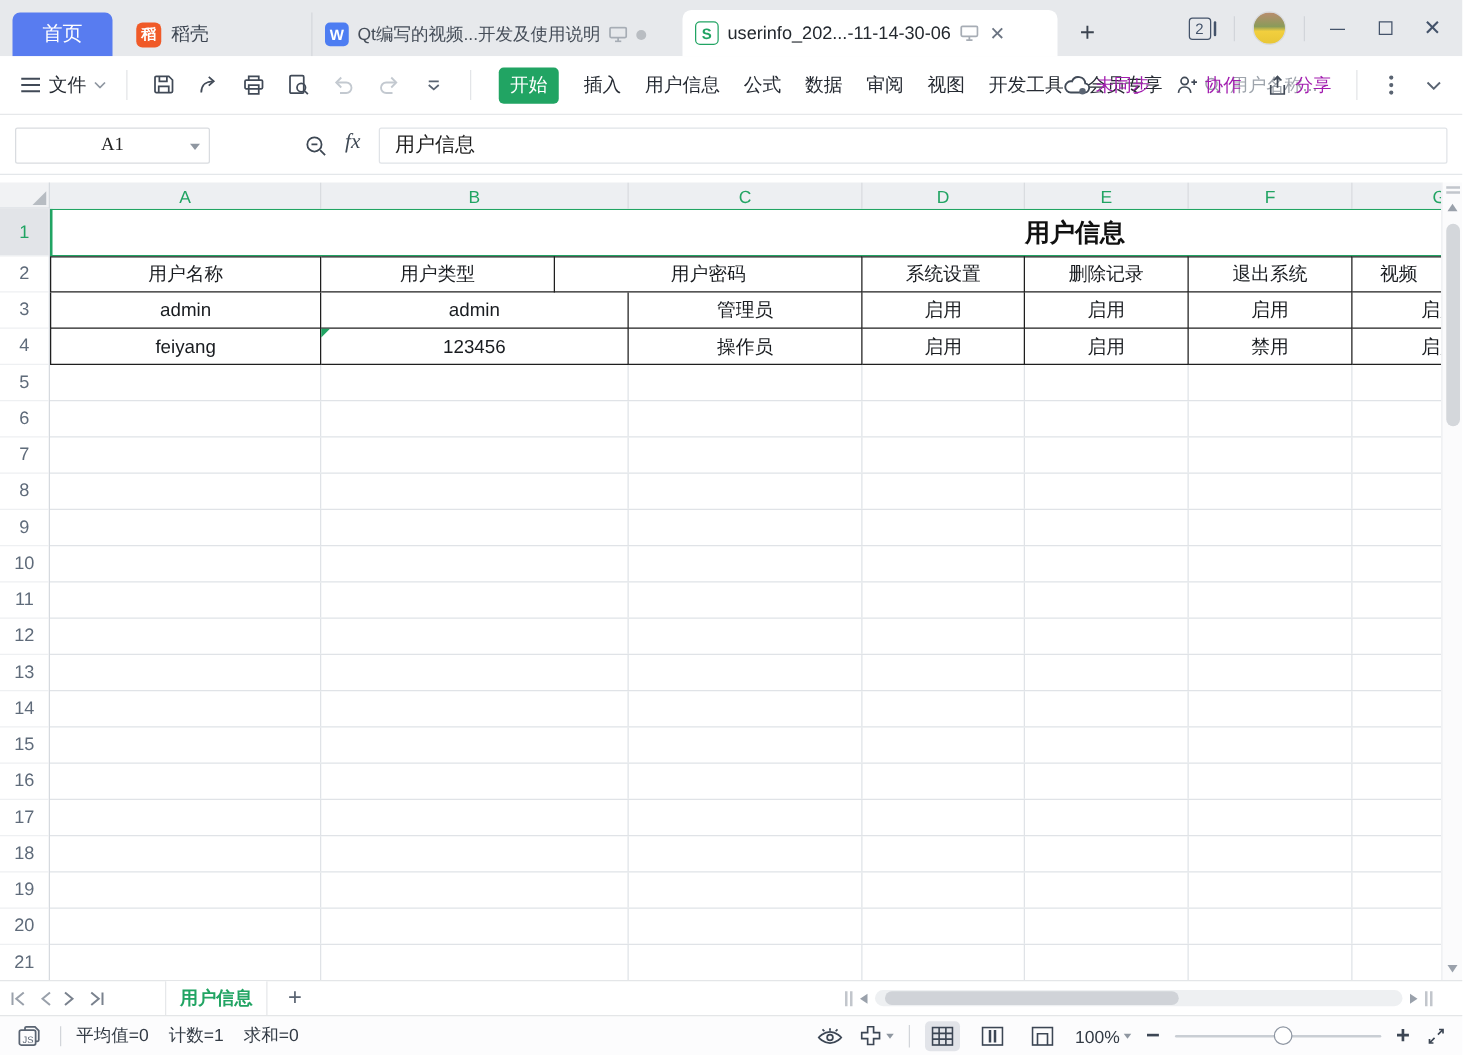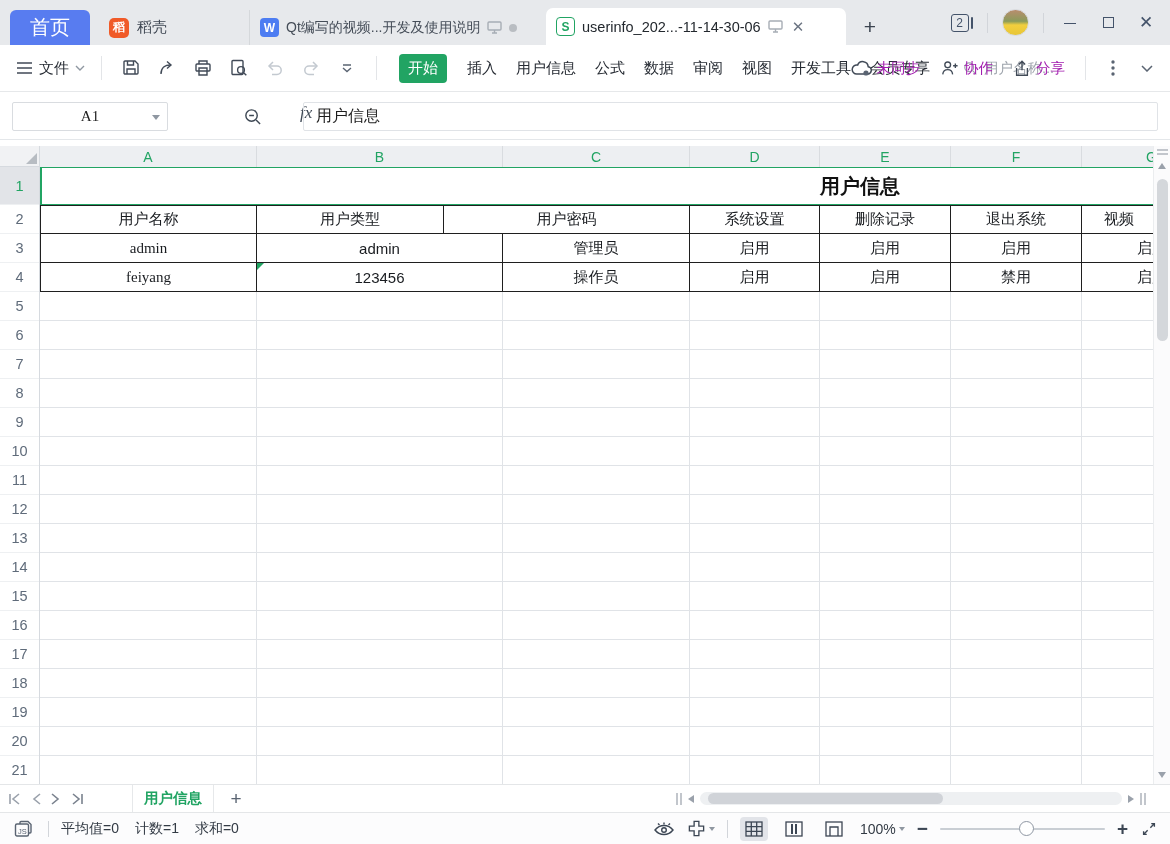--- a/index.html
+++ b/index.html
@@ -3,21 +3,21 @@
 <meta charset="utf-8">
 <style>
   * { margin:0; padding:0; box-sizing:border-box; }
   html,body { width:1170px; height:844px; overflow:hidden; }
   body { font-family:"Liberation Sans", sans-serif; color:#333b45; background:#fff; }
   #app { position:relative; width:1170px; height:844px; background:#fff; }
 
   
   .tabbar { position:absolute; left:0; top:0; width:1170px; height:45px; background:#e7e9ec; }
   .tab-home { position:absolute; left:10px; bottom:0; width:80px; height:35px; background:#587cf0;
-    border-radius:6px 6px 0 0; color:#fff; font-size:20px; display:flex; align-items:center; justify-content:center; }
+    border-radius:6px 6px 0 0; color:#fff; font-size:16px; display:flex; align-items:center; justify-content:center; }
   .tab-docer { position:absolute; left:95px; bottom:0; width:150px; height:35px; display:flex; align-items:center; gap:8px; padding-left:14px; font-size:15px; color:#3c4450; }
   .docer-badge { width:20px; height:20px; border-radius:5px; background:#f05a28; color:#fff; font-size:12px; font-weight:bold; display:flex; align-items:center; justify-content:center; }
   .tab-doc { position:absolute; left:249px; bottom:0; width:296px; height:35px; display:flex; align-items:center; gap:7px; padding:0 10px; font-size:14px; color:#454d58; border-left:1px solid #d5d8db; }
   .file-badge { width:19px; height:19px; border-radius:4px; display:flex; align-items:center; justify-content:center; font-size:12px; font-weight:bold; flex:none; }
   .wps-w { background:#4d7df2; color:#fff; }
   .wps-s { background:#fff; color:#21a463; border:1.5px solid #21a463; }
   .tab-doc .ttl, .tab-active .ttl { white-space:nowrap; overflow:hidden; max-width:200px; }
   .dot-unsaved { width:8px; height:8px; border-radius:50%; background:#b9bdc2; flex:none; }
   .tab-active { position:absolute; left:546px; bottom:0; width:300px; height:37px; background:#fff; border-radius:7px 7px 0 0;
     display:flex; align-items:center; gap:7px; padding:0 10px; font-size:14.5px; color:#23282e; }
@@ -46,42 +46,42 @@
   .tb-search { display:flex; align-items:center; gap:6px; color:#9ea4ac; font-size:14.5px; margin-left:22px; }
   .tb-right { position:absolute; right:10px; top:0; height:46px; display:flex; align-items:center; gap:8px; font-size:14.5px; color:#a21caf; }
   .tb-item { display:flex; align-items:center; gap:5px; padding:0 6px; }
 
   
   .formulabar { position:absolute; left:0; top:92px; width:1170px; height:48px; background:#fff; border-bottom:1px solid #e4e7ea; }
   .namebox { position:absolute; left:12px; top:10px; width:156px; height:29px; border:1px solid #d9dce0; border-radius:2px;
     font-family:"Liberation Serif", serif; font-size:15px; color:#222; display:flex; align-items:center; justify-content:center; }
   .namebox .dd { position:absolute; right:7px; top:12px; border-left:4px solid transparent; border-right:4px solid transparent; border-top:5px solid #8f97a1; }
   .fmag { position:absolute; left:243px; top:15px; color:#3e4854; }
-  .fx { position:absolute; left:276px; top:11px; font-family:"Liberation Serif", serif; font-style:italic; font-size:17px; color:#3e4854;margin-left:24px; }
+  .fx { position:absolute; left:276px; top:11px; font-family:"Liberation Serif", serif; font-style:italic; font-size:17px; color:#3e4854; }
   .fbox { position:absolute; left:303px; top:10px; width:855px; height:29px; border:1px solid #e0e3e7; border-radius:2px;
     font-family:"Liberation Serif", serif; font-size:16px; color:#1d1d1d; display:flex; align-items:center; padding-left:12px; }
 
   
   .gridwrap { position:absolute; left:0; top:140px; width:1170px; height:644px; background:#fff; overflow:hidden; }
   .corner { position:absolute; left:0; top:6px; width:40px; height:21px; background:#f1f2f4; border-right:1px solid #d6dadf; border-bottom:1px solid #d6dadf; }
   .corner .tri { position:absolute; right:2px; bottom:2px; width:0; height:0; border-left:11px solid transparent; border-bottom:11px solid #b7bcc2; }
   .colheaders { position:absolute; left:40px; top:6px; width:1113px; height:21px; background:#edeff2; display:flex; overflow:hidden; }
   .colh { height:21px; border-right:1px solid #d9dce0; color:#21a463; font-size:14px; display:flex; align-items:center; justify-content:center; flex:none; }
   .gutter { position:absolute; left:0; top:27px; width:40px; height:617px; border-right:1px solid #d6dadf; background:#fff; }
   .rownum { width:39px; display:flex; align-items:center; justify-content:center; font-size:14.5px; color:#5f6b7a; border-bottom:1px solid #eef0f2; }
   .rownum.sel { background:#e2e4e8; color:#21a463; }
   .cells { position:absolute; left:40px; top:27px; width:1113px; height:617px; overflow:hidden; }
   .titlerow { position:relative; height:38px; overflow:hidden; }
   .titlemerge { position:absolute; left:0; top:0; width:1640px; height:38px; display:flex; align-items:center; justify-content:center;
     font-size:20px; font-weight:bold; color:#111; }
   .trow { display:flex; height:29px; }
   .tcell { flex:none; height:29px; display:flex; align-items:center; justify-content:center; font-size:15px; color:#191c20;
     border-right:1px solid #1f1f1f; border-bottom:1px solid #1f1f1f; position:relative; }
   .trow.hdr .tcell { border-top:1px solid #1f1f1f; }
-  .tcell:first-child { border-left:1px solid #1f1f1f;font-family:Liberation Serif, serif; }
+  .tcell:first-child { border-left:1px solid #1f1f1f; }
   .tcell.cut { justify-content:flex-start; padding-left:55px; }
   .tcell.cut-h { justify-content:flex-start; padding-left:22px; }
   .tri-txt { position:absolute; left:0; top:0; width:0; height:0; border-right:7px solid transparent; border-top:7px solid #21a463; }
   .erow { display:flex; height:29px; border-bottom:1px solid #e0e3e7; }
   .ecell { flex:none; height:100%; border-right:1px solid #e0e3e7; }
   .selbox { position:absolute; left:0; top:-1px; width:1113px; height:40px; border:2px solid #21a463; border-right:none; pointer-events:none; }
   .vsb { position:absolute; right:0; top:6px; width:17px; height:638px; background:#fbfbfc; border-left:1px solid #ebedef; }
   .vsb .grip { position:absolute; left:3px; top:3px; width:11px; height:2px; border-top:2px solid #c2c6cc; border-bottom:2px solid #c2c6cc; padding-top:2px; }
   .vsb .up { position:absolute; left:4px; top:17px; border-left:4.5px solid transparent; border-right:4.5px solid transparent; border-bottom:6px solid #9aa1ab; }
   .vsb .thumb { position:absolute; left:2.5px; top:33px; width:11px; height:162px; background:#d4d7db; border-radius:6px; }

